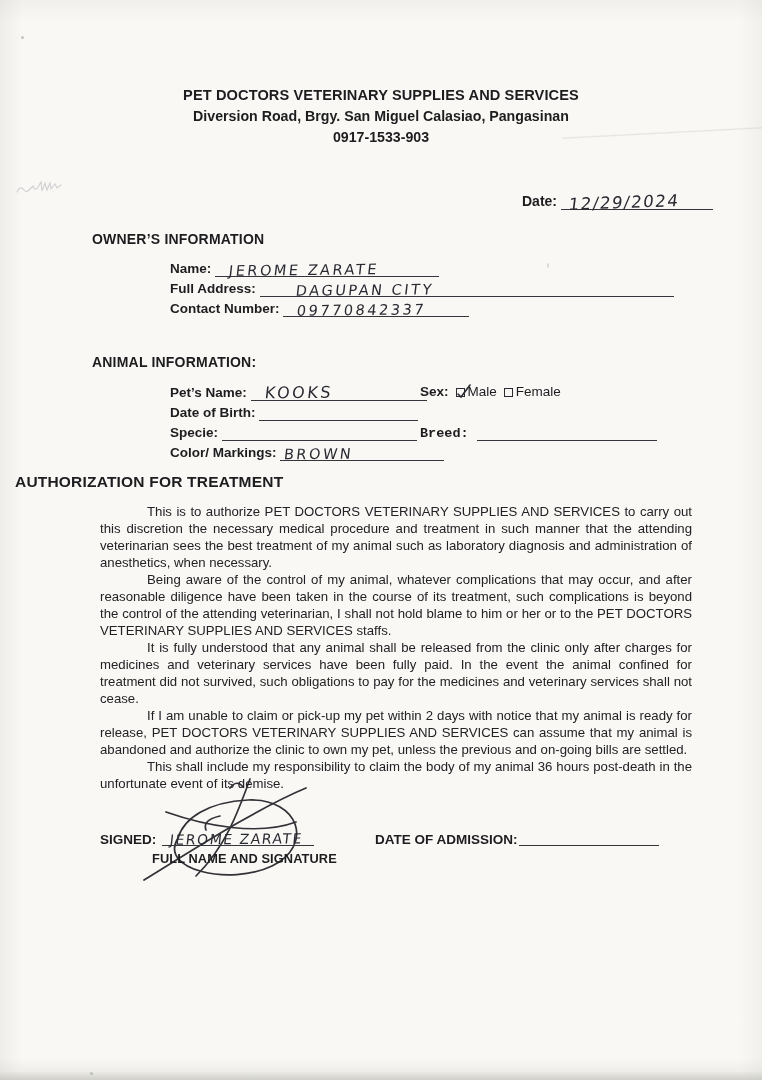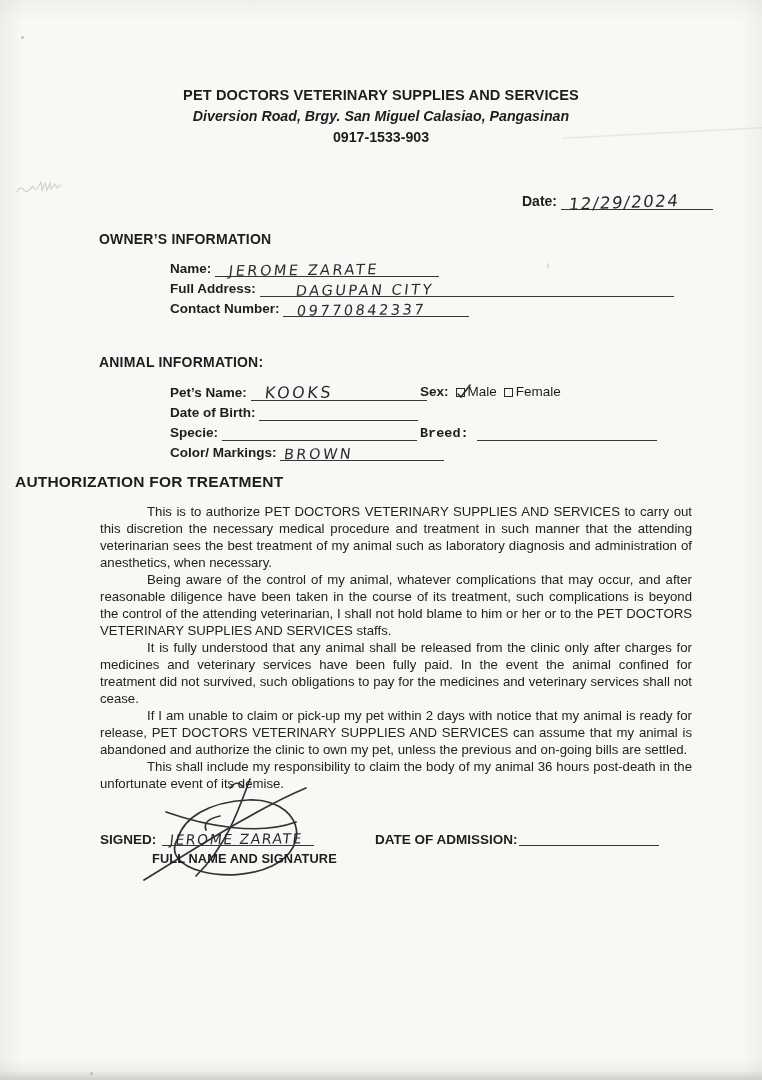--- a/index.html
+++ b/index.html
@@ -22,24 +22,24 @@
   }
   .bottom-band {
     position:absolute; left:0; bottom:0; width:762px; height:8px;
     background:linear-gradient(rgba(205,205,198,.1), rgba(190,190,182,.55));
   }
   .speck { position:absolute; background:#9a9aa0; border-radius:50%; opacity:.55; }
 
   
   .header { position:absolute; top:85px; left:15px; width:732px; text-align:center; font-weight:bold; }
   .header .line1 { font-size:14.6px; line-height:21px; letter-spacing:.1px; }
-  .header .line2 { font-size:14.2px; line-height:21px;font-style:italic; }
+  .header .line2 { font-size:14.2px; line-height:21px; }
   .header .line3 { font-size:14.2px; line-height:21px; }
 
-  .section-title { position:absolute; left:99px; font-weight:bold; font-size:14px; letter-spacing:.2px; }
+  .section-title { position:absolute; left:92px; font-weight:bold; font-size:14px; letter-spacing:.2px; }
 
   .frow { position:absolute; font-size:13.5px; white-space:nowrap; }
   .lbl { font-weight:bold; }
   .wline {
     display:inline-block; position:relative; height:17px; vertical-align:-4px;
     border-bottom:1.5px solid #35353b;
   }
 
   
   .hand {

